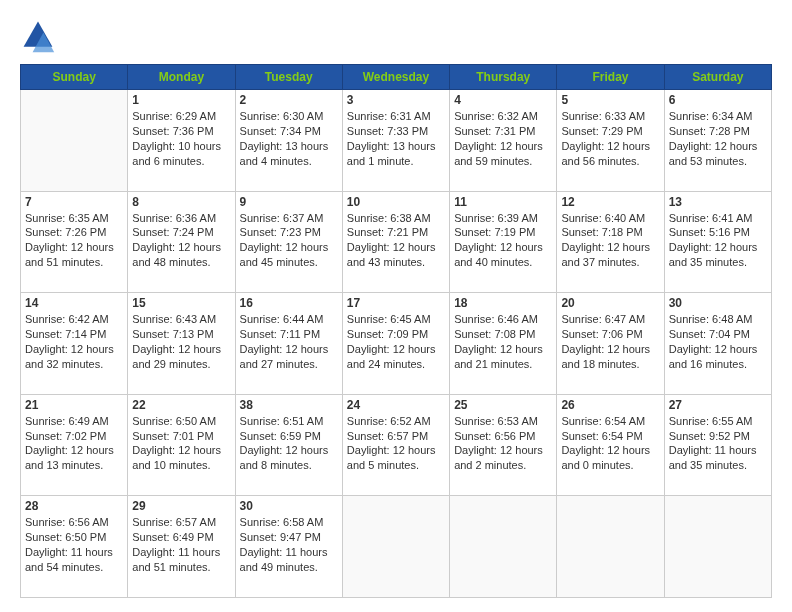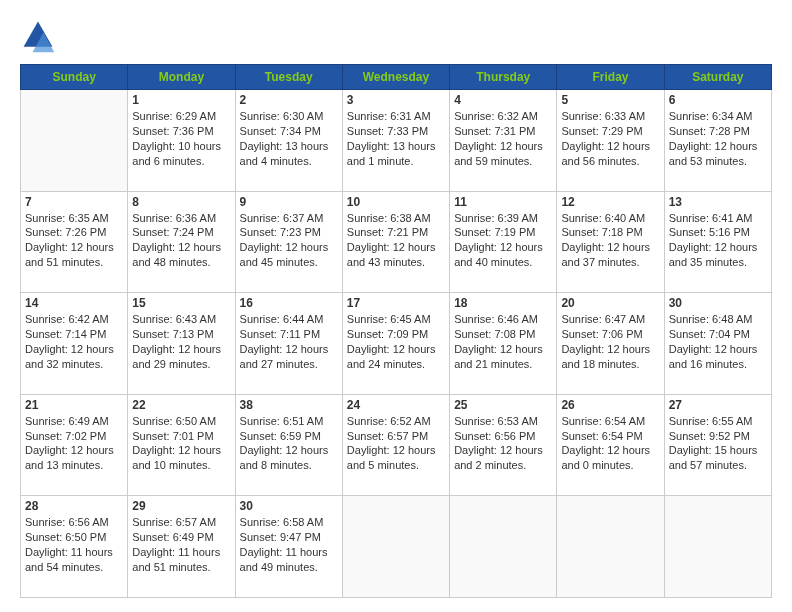--- a/index.html
+++ b/index.html
@@ -352,21 +352,21 @@
           <span>Sunrise: 6:54 AM</span><br>
           <span>Sunset: 6:54 PM</span><br>
           <span>Daylight: 12 hours and 0 minutes.</span>
         </div>
           </td>
           <td>
             <span class="day-num">27</span>
         <div class="day-info">
           <span>Sunrise: 6:55 AM</span><br>
           <span>Sunset: 9:52 PM</span><br>
-          <span>Daylight: 15 hours and 57 minutes.</span>
+          <span>Daylight: 11 hours and 35 minutes.</span>
         </div>
           </td>
         </tr>
         <tr>
           <td>
             <span class="day-num">28</span>
         <div class="day-info">
           <span>Sunrise: 6:56 AM</span><br>
           <span>Sunset: 6:50 PM</span><br>
           <span>Daylight: 11 hours and 54 minutes.</span>

